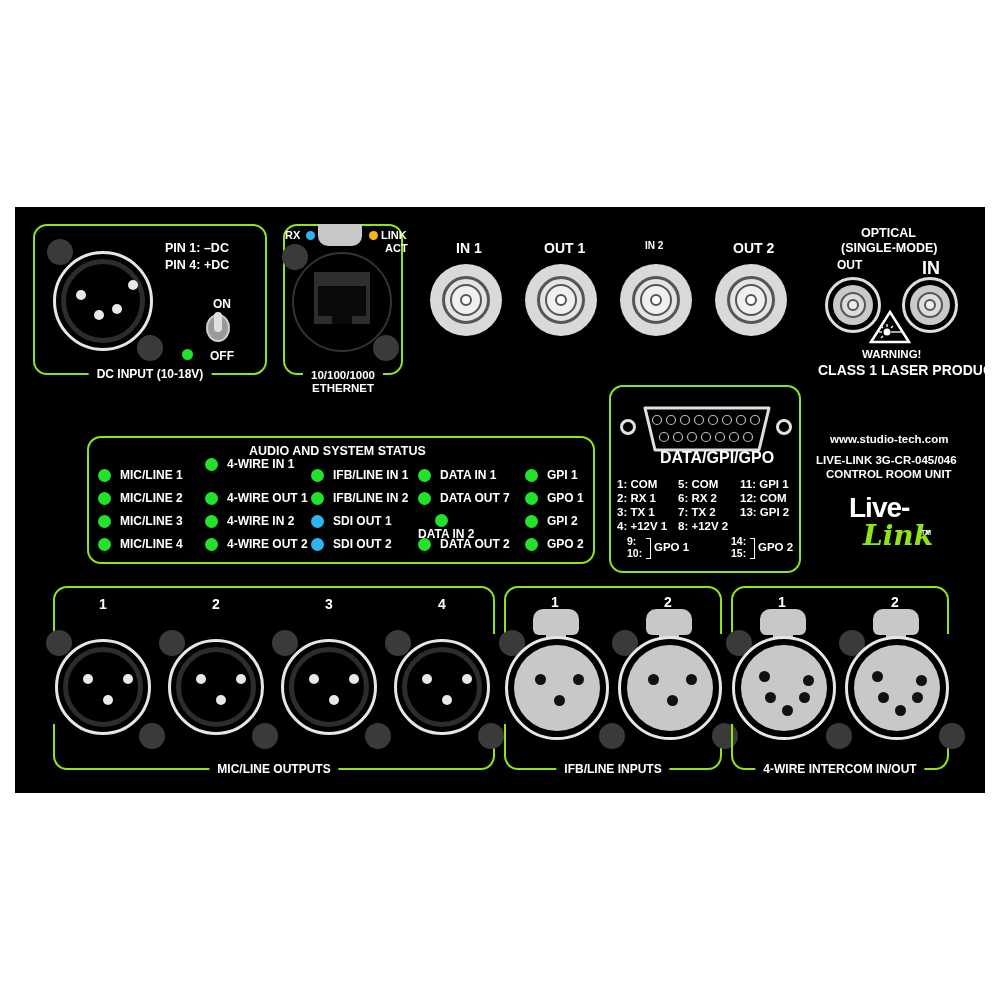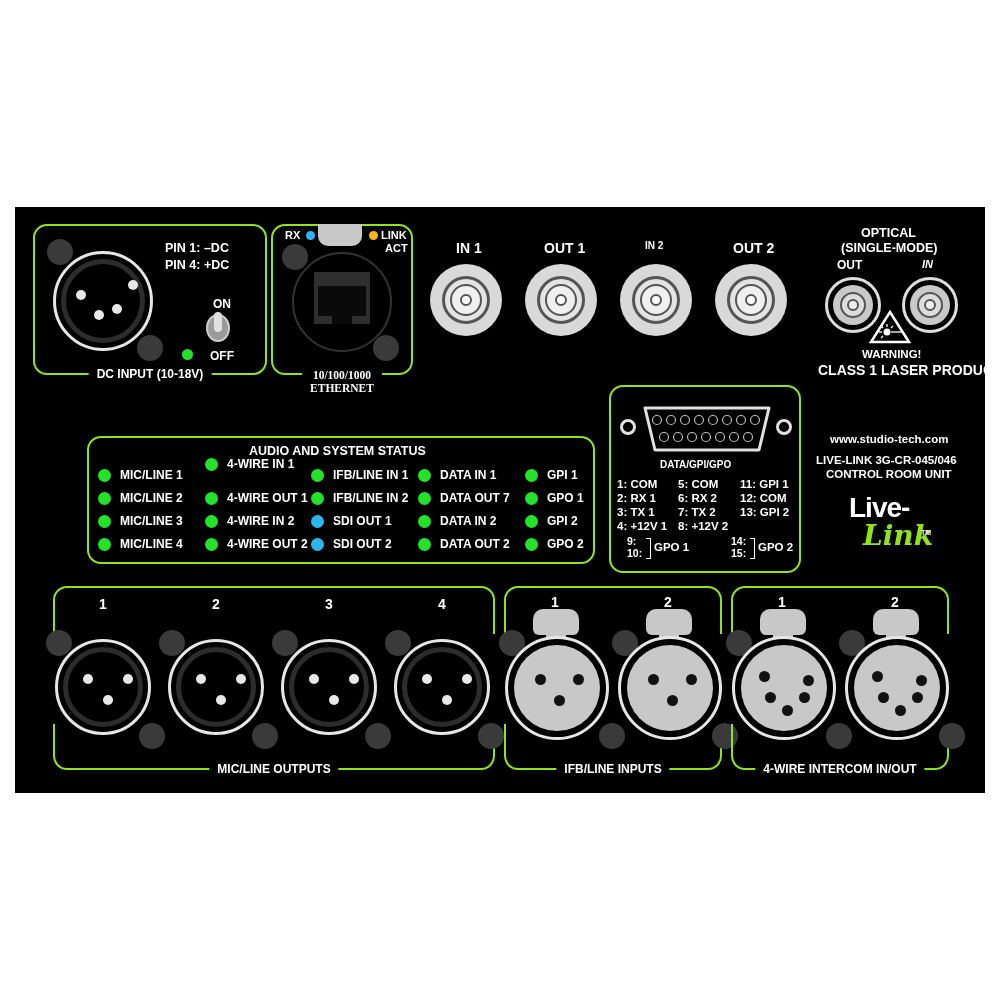--- a/index.html
+++ b/index.html
@@ -48,21 +48,21 @@
   </div>
   <div class="t" style="left:150px;top:34px;font-size:12.5px;">PIN 1: –DC</div>
   <div class="t" style="left:150px;top:51px;font-size:12.5px;">PIN 4: +DC</div>
   <div class="t" style="left:198px;top:90px;font-size:12px;">ON</div>
   <div style="position:absolute;left:191px;top:107px;width:24px;height:28px;border-radius:50%;background:#9a9a9a;border:2px solid #ccc;box-sizing:border-box;">
     <div style="position:absolute;left:6px;top:-4px;width:8px;height:20px;background:#e0e0e0;border-radius:4px;"></div>
   </div>
   <div style="position:absolute;left:167px;top:142px;width:11px;height:11px;border-radius:50%;background:#22e32a;"></div>
   <div class="t" style="left:195px;top:142px;font-size:12px;">OFF</div>
 
-  <div class="grp" style="left:256px;top:17px;width:142px;height:151px;font-family:Liberation Serif, serif;">
+  <div class="grp" style="left:268px;top:17px;width:120px;height:151px;">
     <div class="grp-label" style="bottom:-22px;font-size:11.5px;line-height:13px;">
       <div>10/100/1000</div>
       <div>ETHERNET</div>
     </div>
   </div>
   <div class="t" style="left:270px;top:22px;font-size:11px;">RX</div>
   <div style="position:absolute;left:291px;top:24px;width:9px;height:9px;border-radius:50%;background:#2ab7f0;"></div>
   <div style="position:absolute;left:303px;top:17px;width:44px;height:22px;background:#c8c8c8;border-radius:0 0 10px 10px;"></div>
   <div style="position:absolute;left:354px;top:24px;width:9px;height:9px;border-radius:50%;background:#f7b51c;"></div>
   <div class="t" style="left:366px;top:22px;font-size:11px;">LINK</div>
@@ -97,21 +97,21 @@
     </div>
   <div class="bnc" style="left:700px;top:57px;">
       <div class="r1"></div>
       <div class="r2"></div>
       <div class="r3"></div>
     </div>
 
   <div class="t" style="left:846px;top:19px;font-size:12.5px;">OPTICAL</div>
   <div class="t" style="left:826px;top:34px;font-size:12.5px;">(SINGLE-MODE)</div>
   <div class="t" style="left:822px;top:51px;font-size:12px;">OUT</div>
-  <div class="t" style="left:907px;top:51px;font-size:11px;font-style:italic;">IN</div>
+  <div class="t" style="left:907px;top:51px;font-size:18px;">IN</div>
   <div class="opt" style="left:810px;top:70px;">
       <div class="o1"></div>
       <div class="o2"></div>
       <div class="o3"></div>
     </div>
   <div class="opt" style="left:887px;top:70px;">
       <div class="o1"></div>
       <div class="o2"></div>
       <div class="o3"></div>
     </div>
@@ -185,21 +185,21 @@
     </div>
 
   <div class="led-row" style="left:403px;top:261px;">
       <span class="led" style="background:#22e32a"></span>
       <span>DATA IN 1</span>
     </div>
   <div class="led-row" style="left:403px;top:284px;">
       <span class="led" style="background:#22e32a"></span>
       <span>DATA OUT 7</span>
     </div>
-  <div class="led-row" style="left:403px;top:307px;">
+  <div class="led-row" style="left:403px;top:307px;flex-direction:column;">
       <span class="led" style="background:#22e32a"></span>
       <span>DATA IN 2</span>
     </div>
   <div class="led-row" style="left:403px;top:330px;">
       <span class="led" style="background:#22e32a"></span>
       <span>DATA OUT 2</span>
     </div>
 
   <div class="led-row" style="left:510px;top:261px;">
       <span class="led" style="background:#22e32a"></span>
@@ -234,21 +234,21 @@
         <circle cx="114" cy="15" r="4.5"></circle>
       <circle cx="23" cy="32" r="4.5"></circle>
         <circle cx="37" cy="32" r="4.5"></circle>
         <circle cx="51" cy="32" r="4.5"></circle>
         <circle cx="65" cy="32" r="4.5"></circle>
       <circle cx="79" cy="32" r="4.5"></circle>
         <circle cx="93" cy="32" r="4.5"></circle>
         <circle cx="107" cy="32" r="4.5"></circle>
     </g>
   </svg>
-  <div class="t" style="left:645px;top:252px;font-size:10px;">DATA/GPI/GPO</div>
+  <div class="t" style="left:645px;top:242px;font-size:16px;">DATA/GPI/GPO</div>
   <div class="pinout" style="left:602px;top:270px;">
     <div>1: COM</div>
       <div>2: RX 1</div>
       <div>3: TX 1</div>
       <div>4: +12V 1</div>
   </div>
   <div class="pinout" style="left:663px;top:270px;">
     <div>5: COM</div>
       <div>6: RX 2</div>
       <div>7: TX 2</div>

